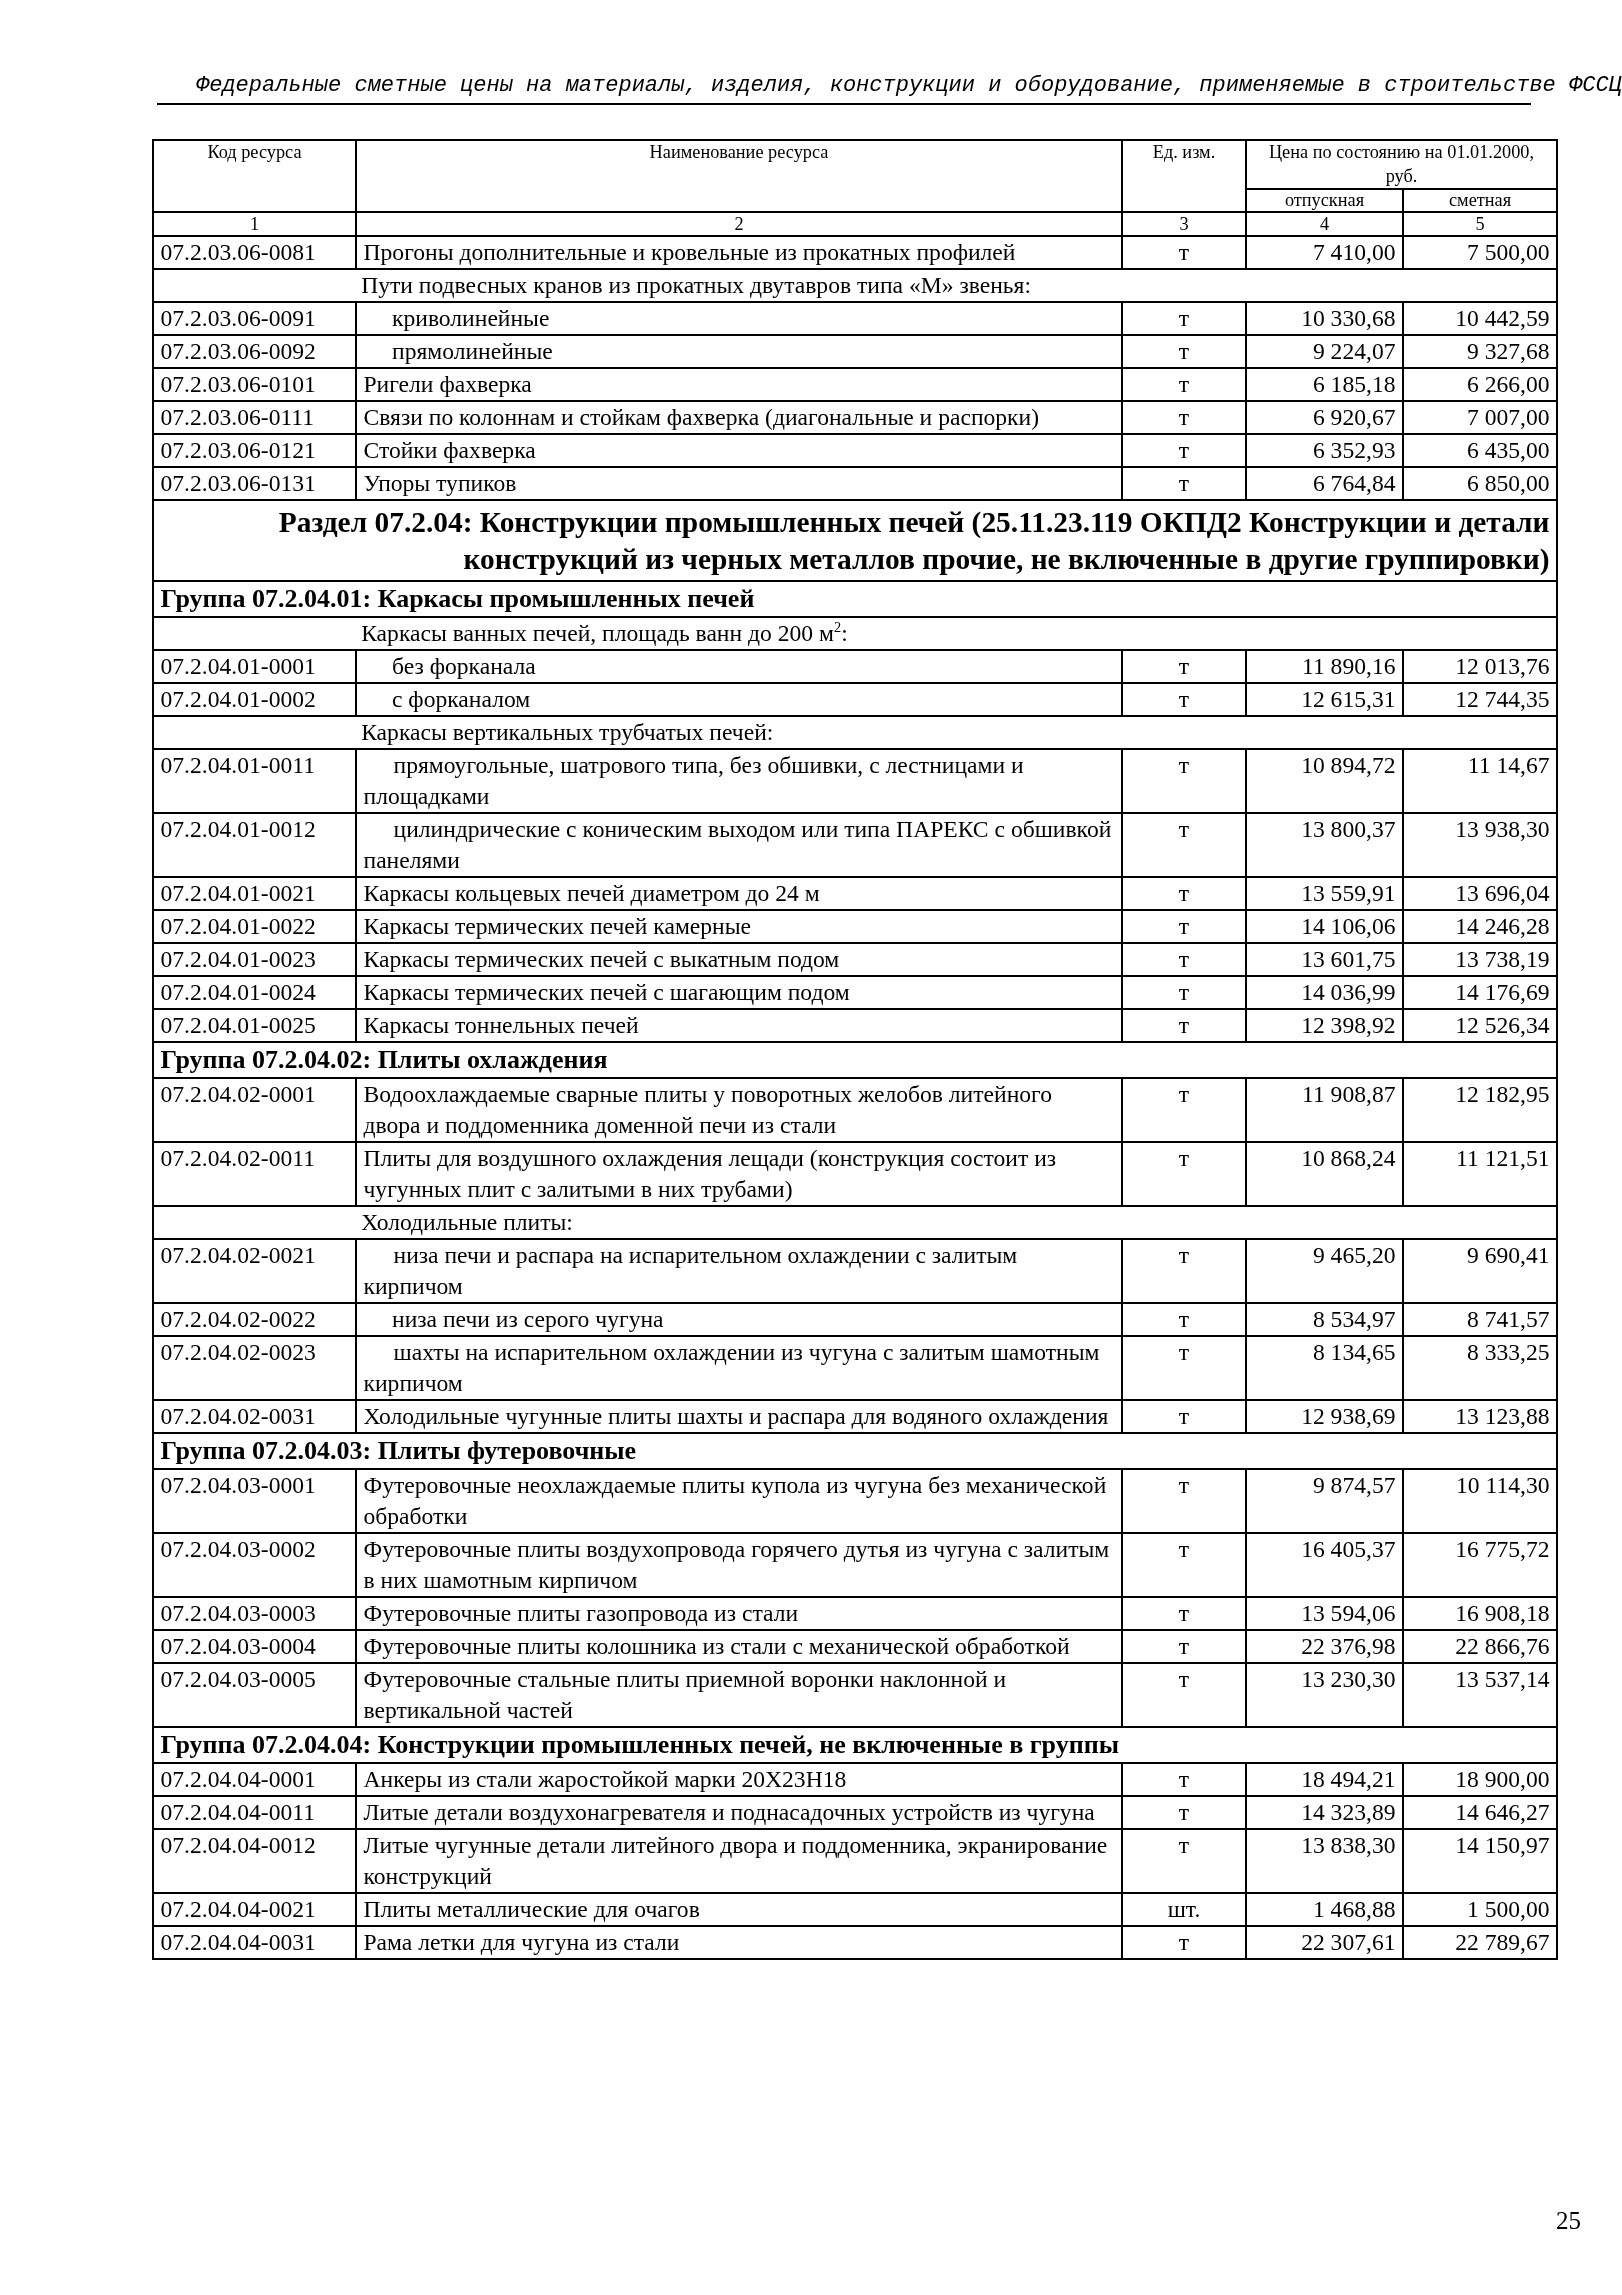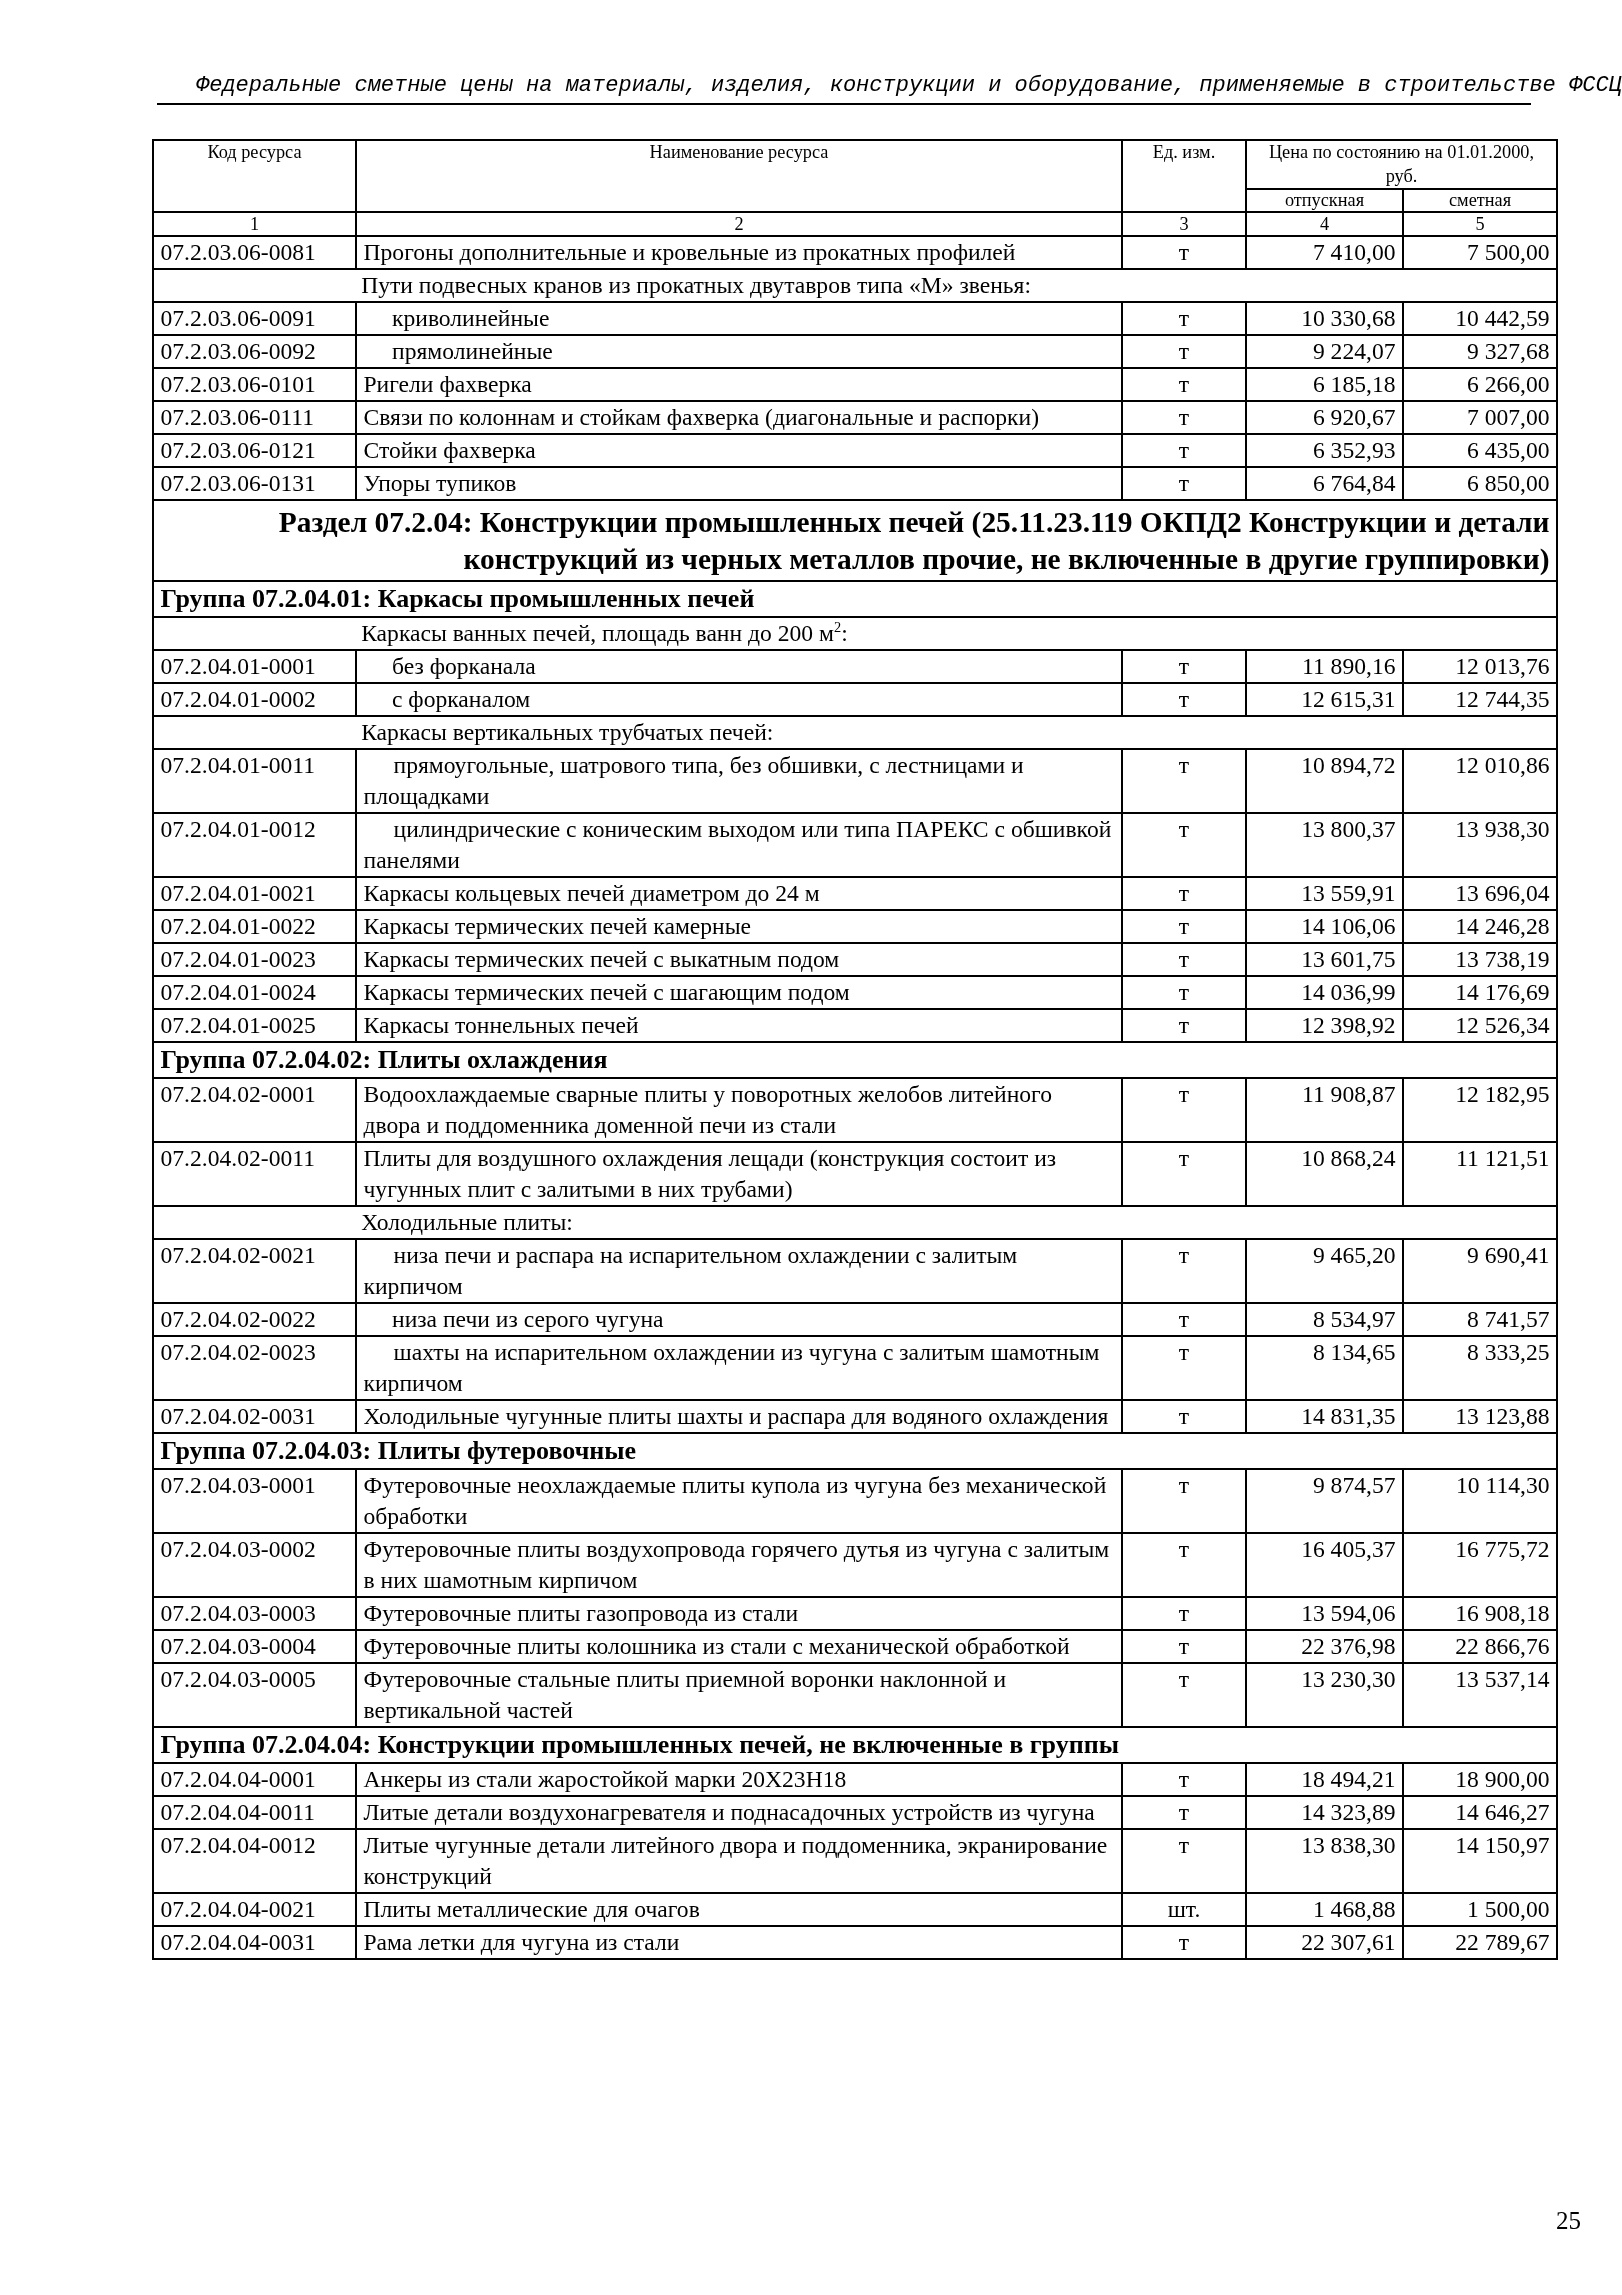--- a/index.html
+++ b/index.html
@@ -144,21 +144,21 @@
       </tr>
       <tr class="subhead">
         <td class="empty"></td>
         <td class="label" colspan="4"><span>Каркасы вертикальных трубчатых печей:</span></td>
       </tr>
       <tr class="item">
         <td class="code">07.2.04.01-0011</td>
         <td class="name indent-first">прямоугольные, шатрового типа, без обшивки, с лестницами и площадками</td>
         <td class="unit">т</td>
         <td class="price">10 894,72</td>
-        <td class="price">12 010,86</td>
+        <td class="price">11 14,67</td>
       </tr>
       <tr class="item">
         <td class="code">07.2.04.01-0012</td>
         <td class="name indent-first">цилиндрические с коническим выходом или типа ПАРЕКС с обшивкой панелями</td>
         <td class="unit">т</td>
         <td class="price">13 800,37</td>
         <td class="price">13 938,30</td>
       </tr>
       <tr class="item">
         <td class="code">07.2.04.01-0021</td>
@@ -234,21 +234,21 @@
         <td class="code">07.2.04.02-0023</td>
         <td class="name indent-first">шахты на испарительном охлаждении из чугуна с залитым шамотным кирпичом</td>
         <td class="unit">т</td>
         <td class="price">8 134,65</td>
         <td class="price">8 333,25</td>
       </tr>
       <tr class="item">
         <td class="code">07.2.04.02-0031</td>
         <td class="name">Холодильные чугунные плиты шахты и распара для водяного охлаждения</td>
         <td class="unit">т</td>
-        <td class="price">14 831,35</td>
+        <td class="price">12 938,69</td>
         <td class="price">13 123,88</td>
       </tr>
       <tr class="group">
         <td colspan="5">Группа 07.2.04.03: Плиты футеровочные</td>
       </tr>
       <tr class="item">
         <td class="code">07.2.04.03-0001</td>
         <td class="name">Футеровочные неохлаждаемые плиты купола из чугуна без механической обработки</td>
         <td class="unit">т</td>
         <td class="price">9 874,57</td>

